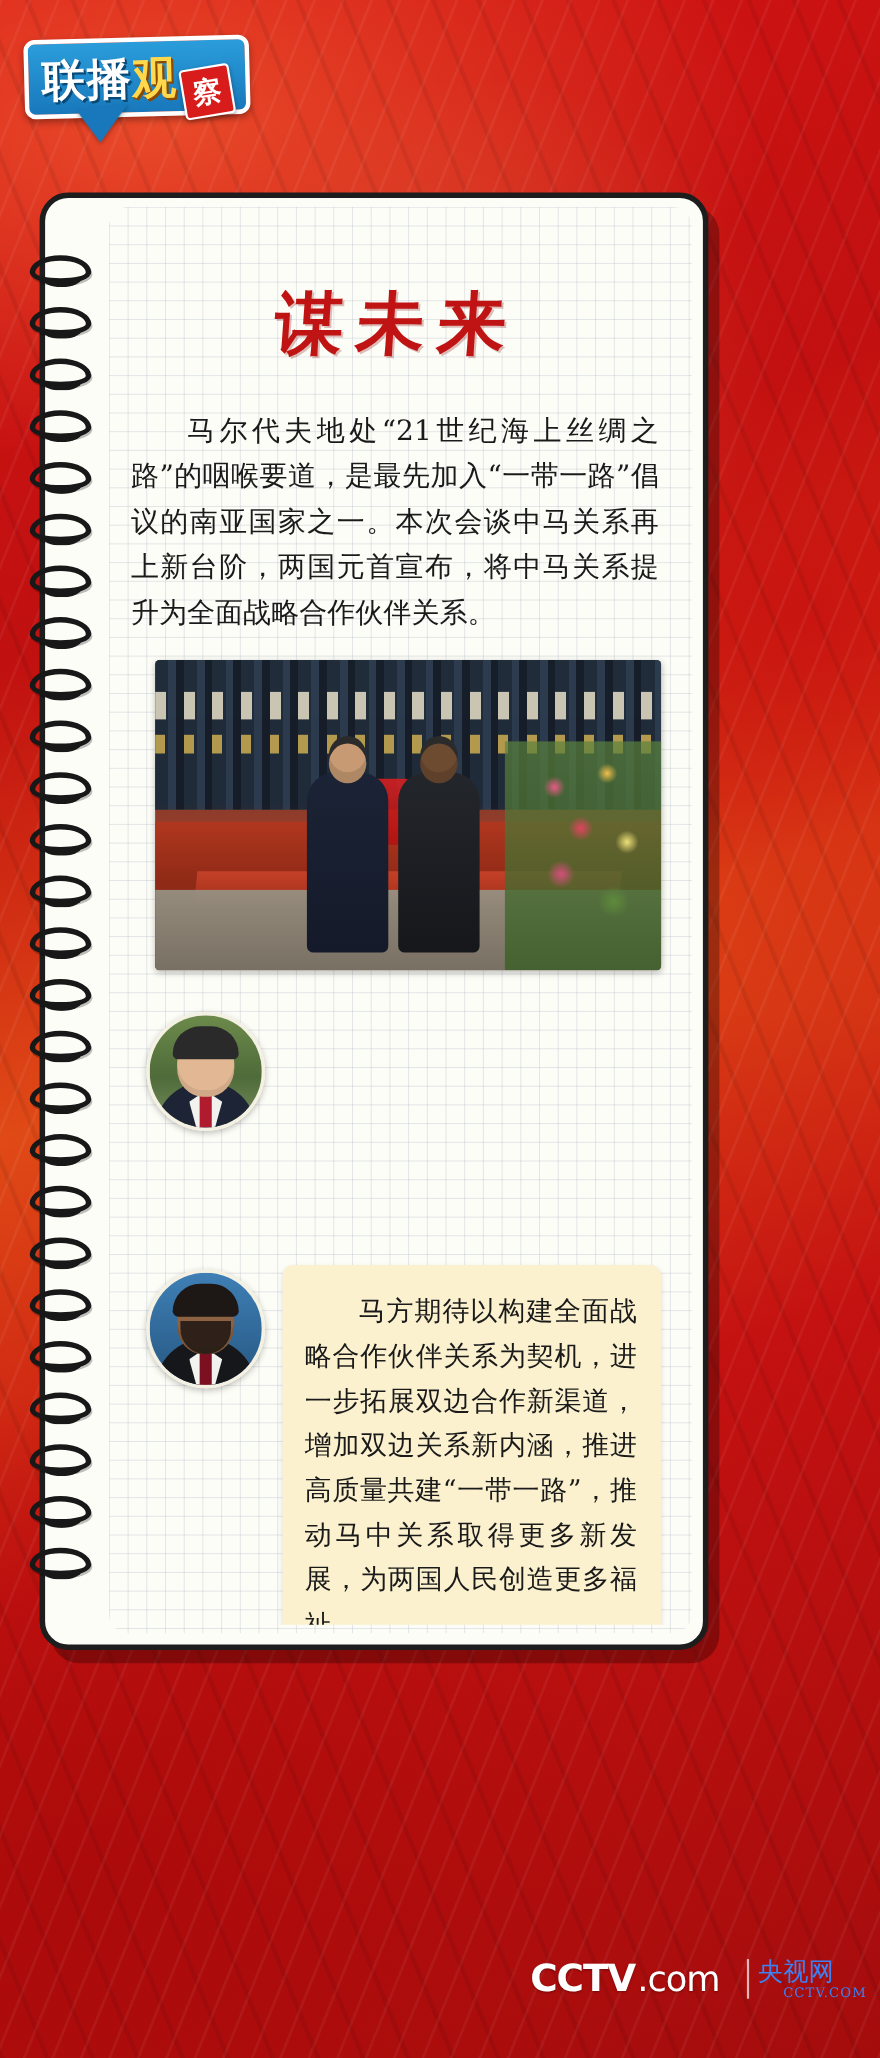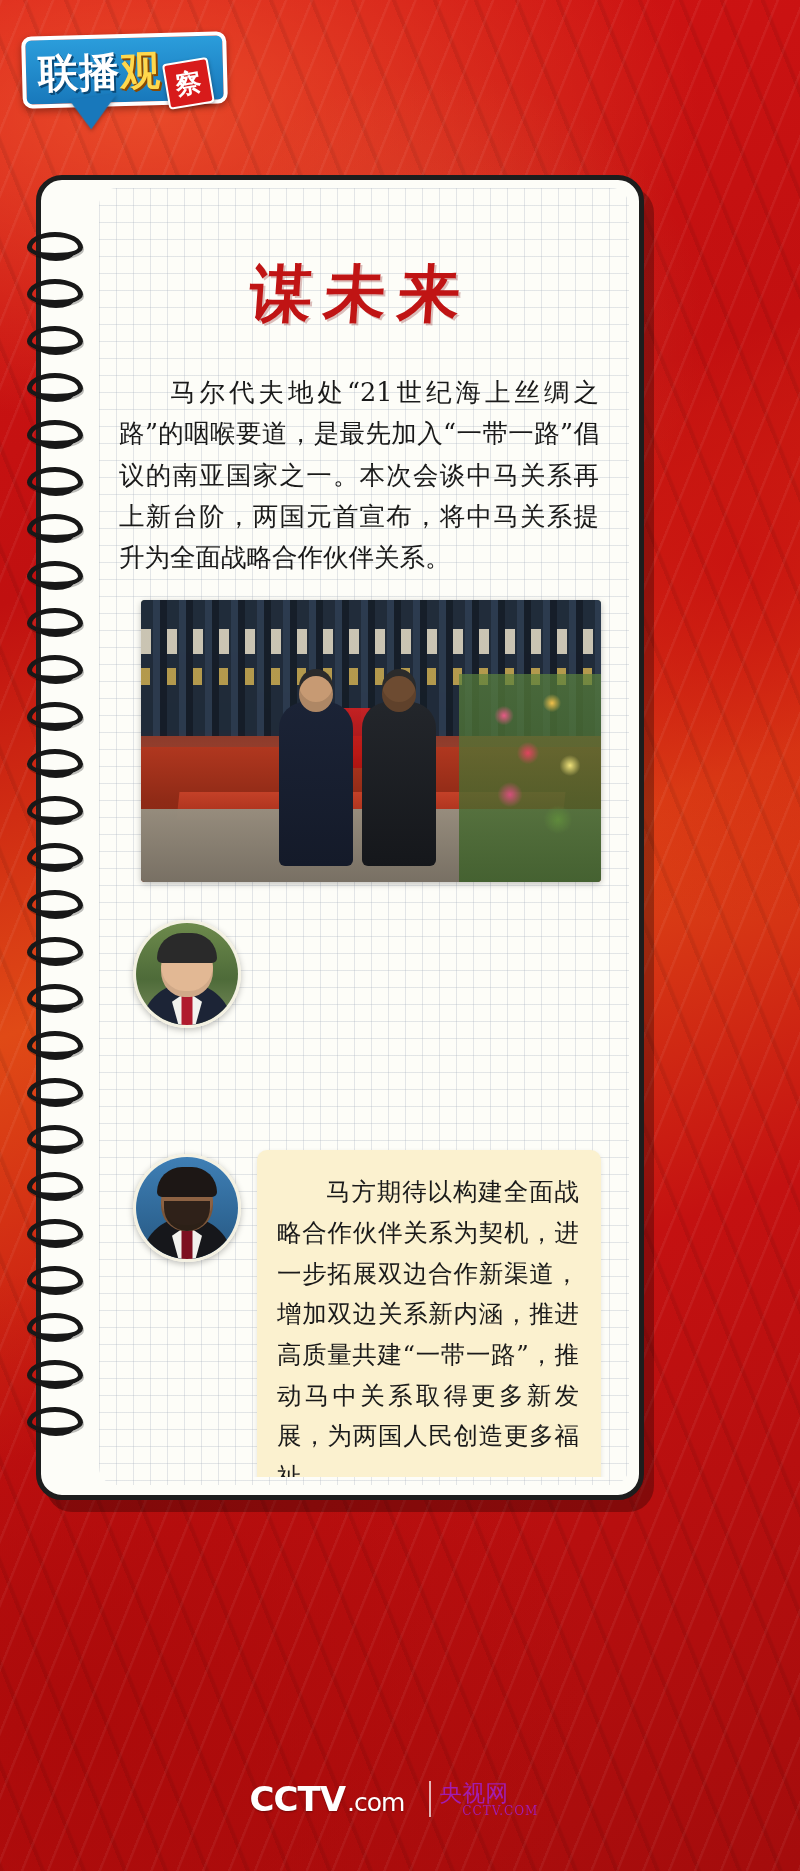--- a/index.html
+++ b/index.html
@@ -297,35 +297,35 @@
     font-family: "DejaVu Serif", serif;
     box-shadow: 0 2px 5px rgba(0,0,0,0.10);
   }
 
   
   .footer {
     position: absolute;
     left: 0; right: 12px; bottom: 52px;
     display: flex;
     align-items: center;
-    justify-content: center;
+    justify-content: flex-end;
     gap: 25px;
   }
   .cctv-mark {
     display: flex; align-items: baseline;
     font-family: "DejaVu Sans", sans-serif;
     font-weight: bold;
     font-size: 34px;
     color: #ffffff;
     letter-spacing: -1px;
     text-shadow: 0 1px 2px rgba(0,0,0,0.35);
   }
-  .cctv-mark .dotcom { font-size: 25px; margin-left: 2px; font-weight: normal; }
+  .cctv-mark .dotcom { font-size: 32px; margin-left: 2px; font-weight: normal; }
   .cctv-cn {
-    color: #a21caf;
+    color: #3b82f6;
     font-family: "DejaVu Serif", serif;
     font-size: 23px;
     line-height: 1.05;
     text-align: left;
     padding-left: 8px;
     border-left: 2px solid rgba(255,255,255,0.7);
   }
   .cctv-cn small { display: block; font-size: 12px; letter-spacing: 1px; margin-left: 23px; }
 </style>
 </head>

